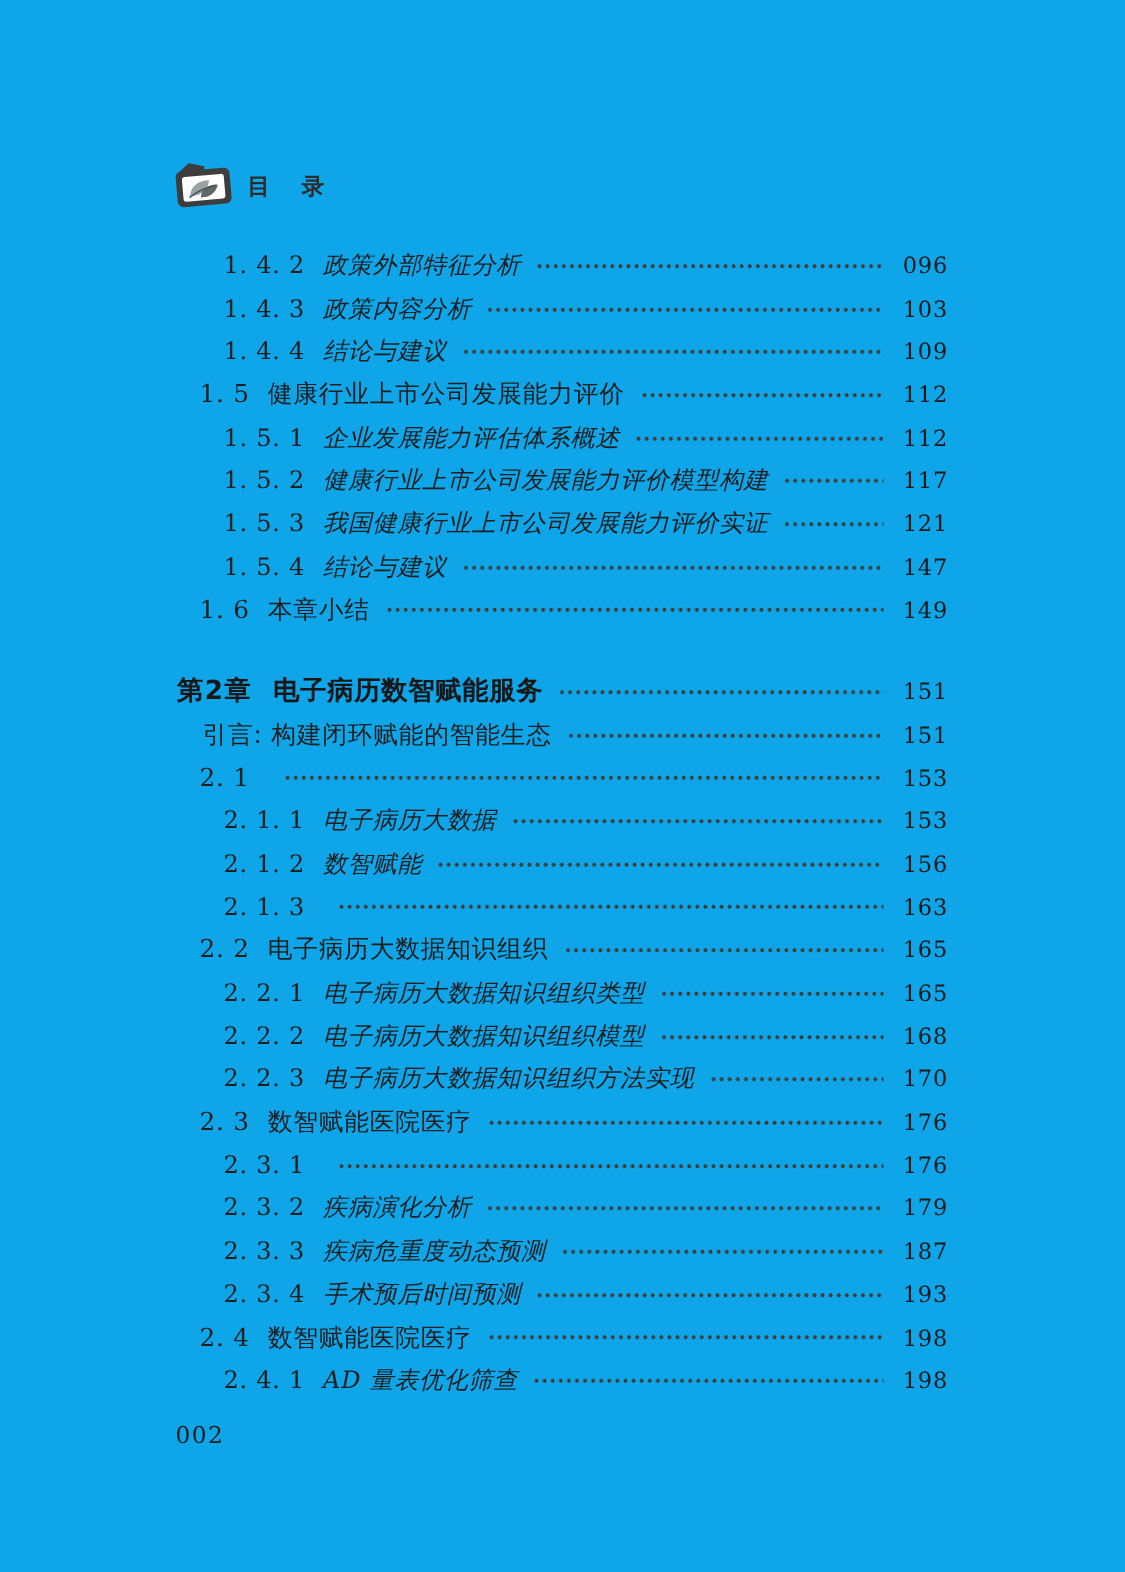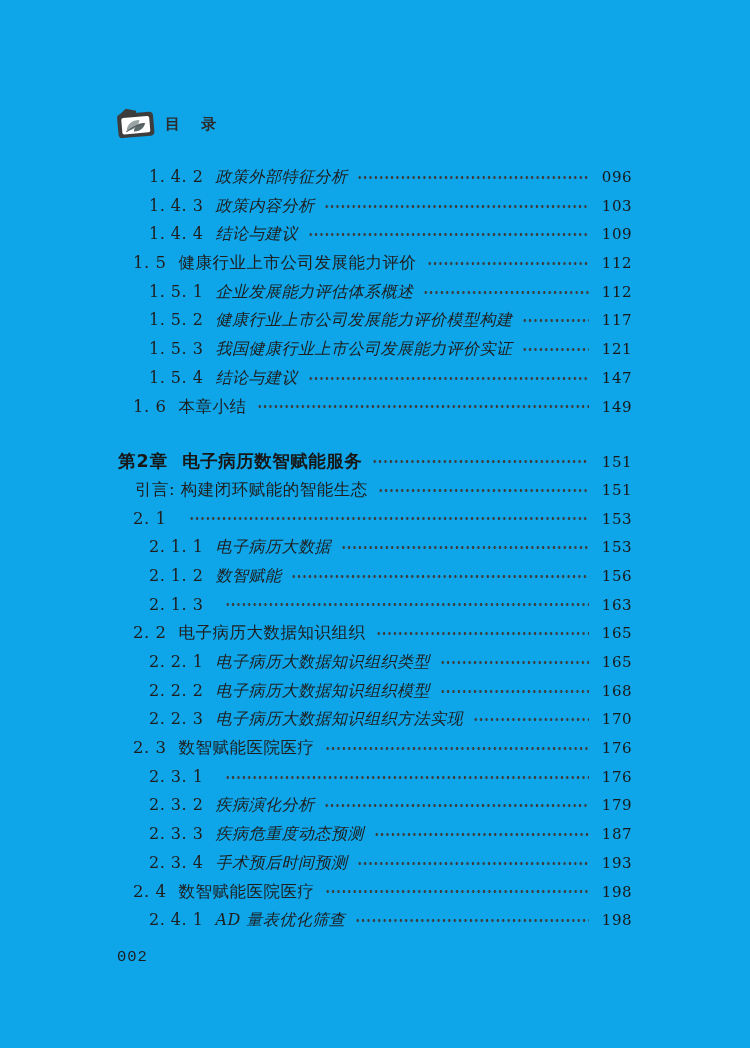--- a/index.html
+++ b/index.html
@@ -114,21 +114,20 @@
   .gap-before { margin-top: 26px; }
 
   
   .page-footer {
     position: absolute;
     left: 117px;
     top: 948px;
     font-size: 15.5px;
     letter-spacing: 1px;
     color: #1c1c1c;
-    font-family: Liberation Mono, monospace;
   }
 </style>
 </head>
 <body>
 
 <div class="page">
 
   <header class="page-header">
     <span class="logo">
       <svg width="42" height="36" viewBox="0 0 42 36" xmlns="http://www.w3.org/2000/svg">

